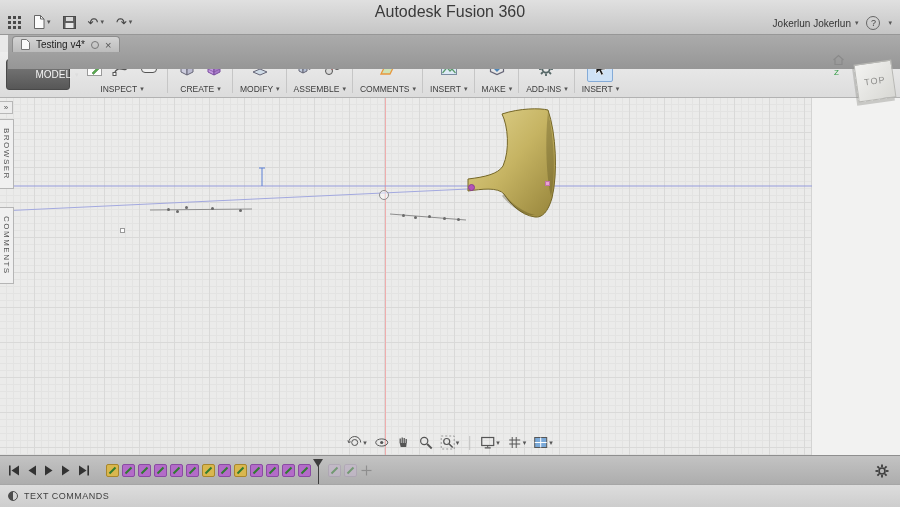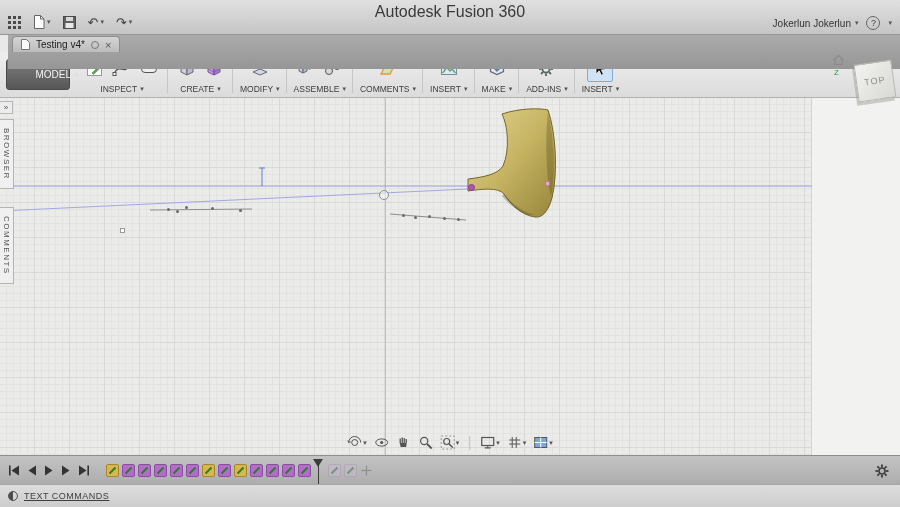--- a/index.html
+++ b/index.html
@@ -98,21 +98,21 @@
     border-top:8px solid #3d3d3d; margin:0 2px; align-self:flex-start; margin-top:3px; position:relative; }
   .tl-marker::after { content:""; position:absolute; left:-0.5px; top:-3px; width:1px; height:22px; background:#3d3d3d; }
   .tl-gear { position:absolute; right:10px; top:7px; }
 
   
   .statusbar { position:absolute; top:484px; left:0; right:0; height:23px;
     background:linear-gradient(#dddddd,#cdcdcd); border-top:1px solid #a6a6a6;
     display:flex; align-items:center; gap:6px; padding-left:8px; z-index:20; }
   .status-dot { width:10px; height:10px; border-radius:50%; border:1px solid #4d4d4d;
     background:linear-gradient(90deg,#4d4d4d 50%, transparent 50%); }
-  .status-label { font-size:9px; color:#3f3f3f; letter-spacing:.5px;text-decoration:underline; }
+  .status-label { font-size:9px; color:#3f3f3f; letter-spacing:.5px; }
 </style>
 </head>
 <body>
 
 <div class="app">
 
   <div class="titlebar">
     <div class="win-title">Autodesk Fusion 360</div>
     <div class="qat">
       <span class="qicon">

